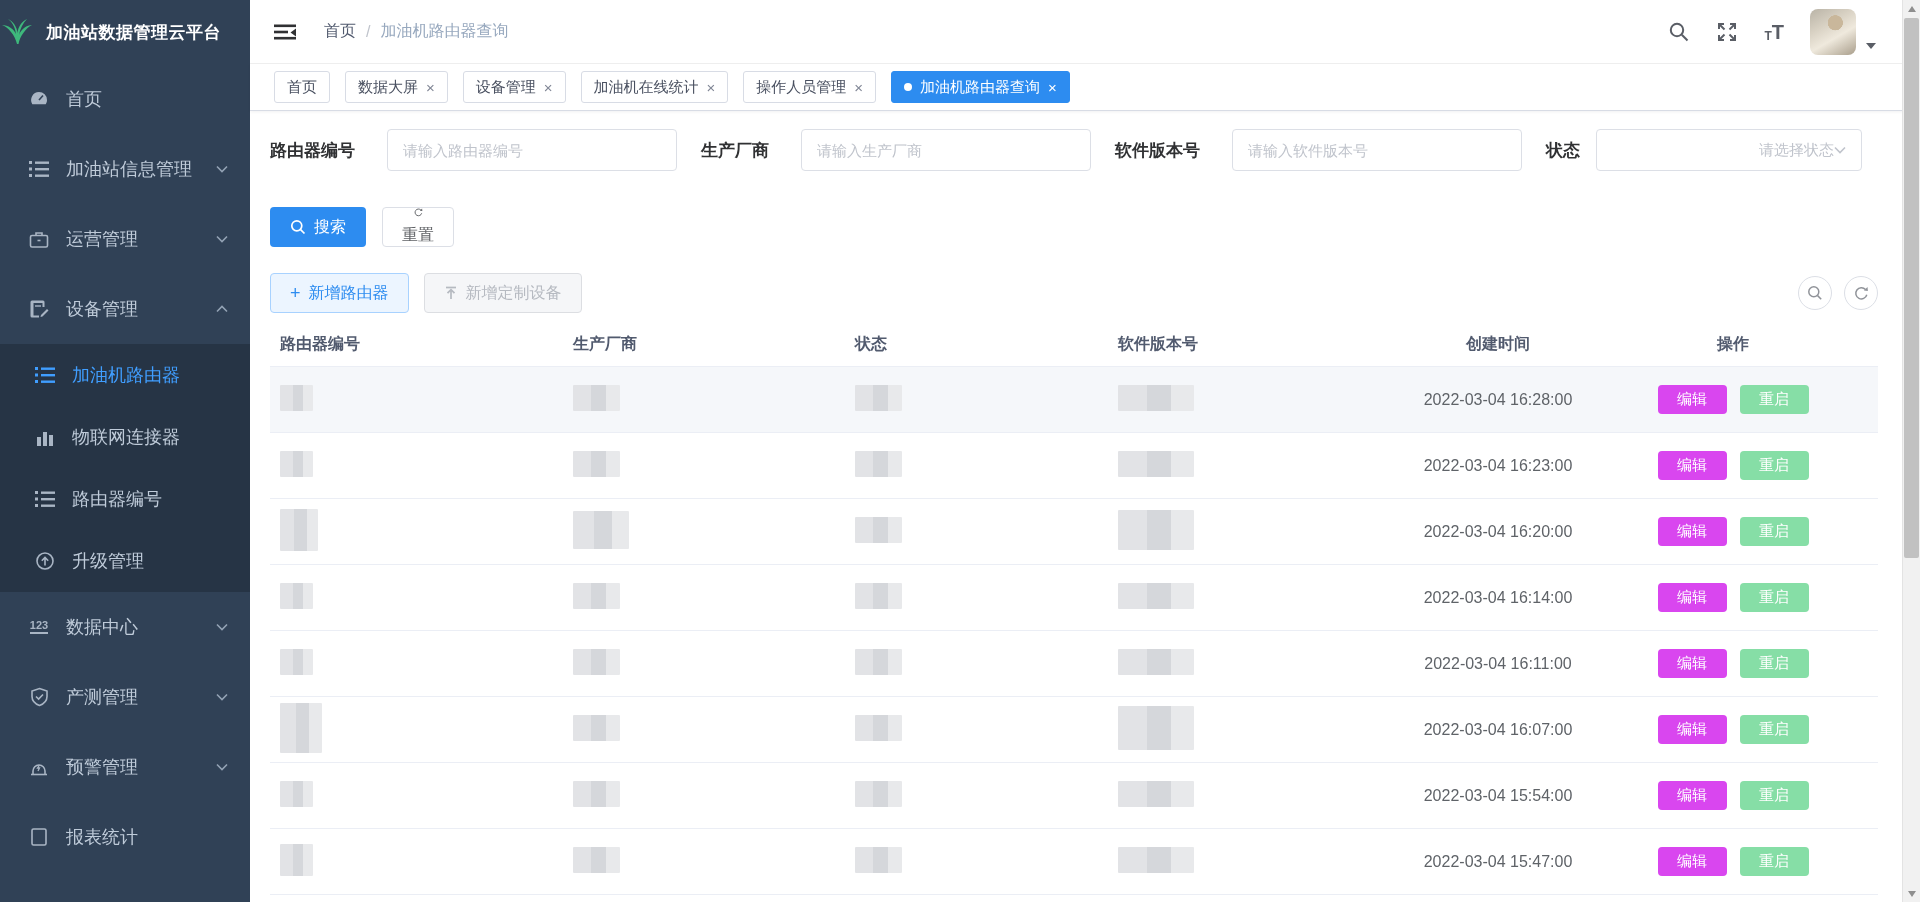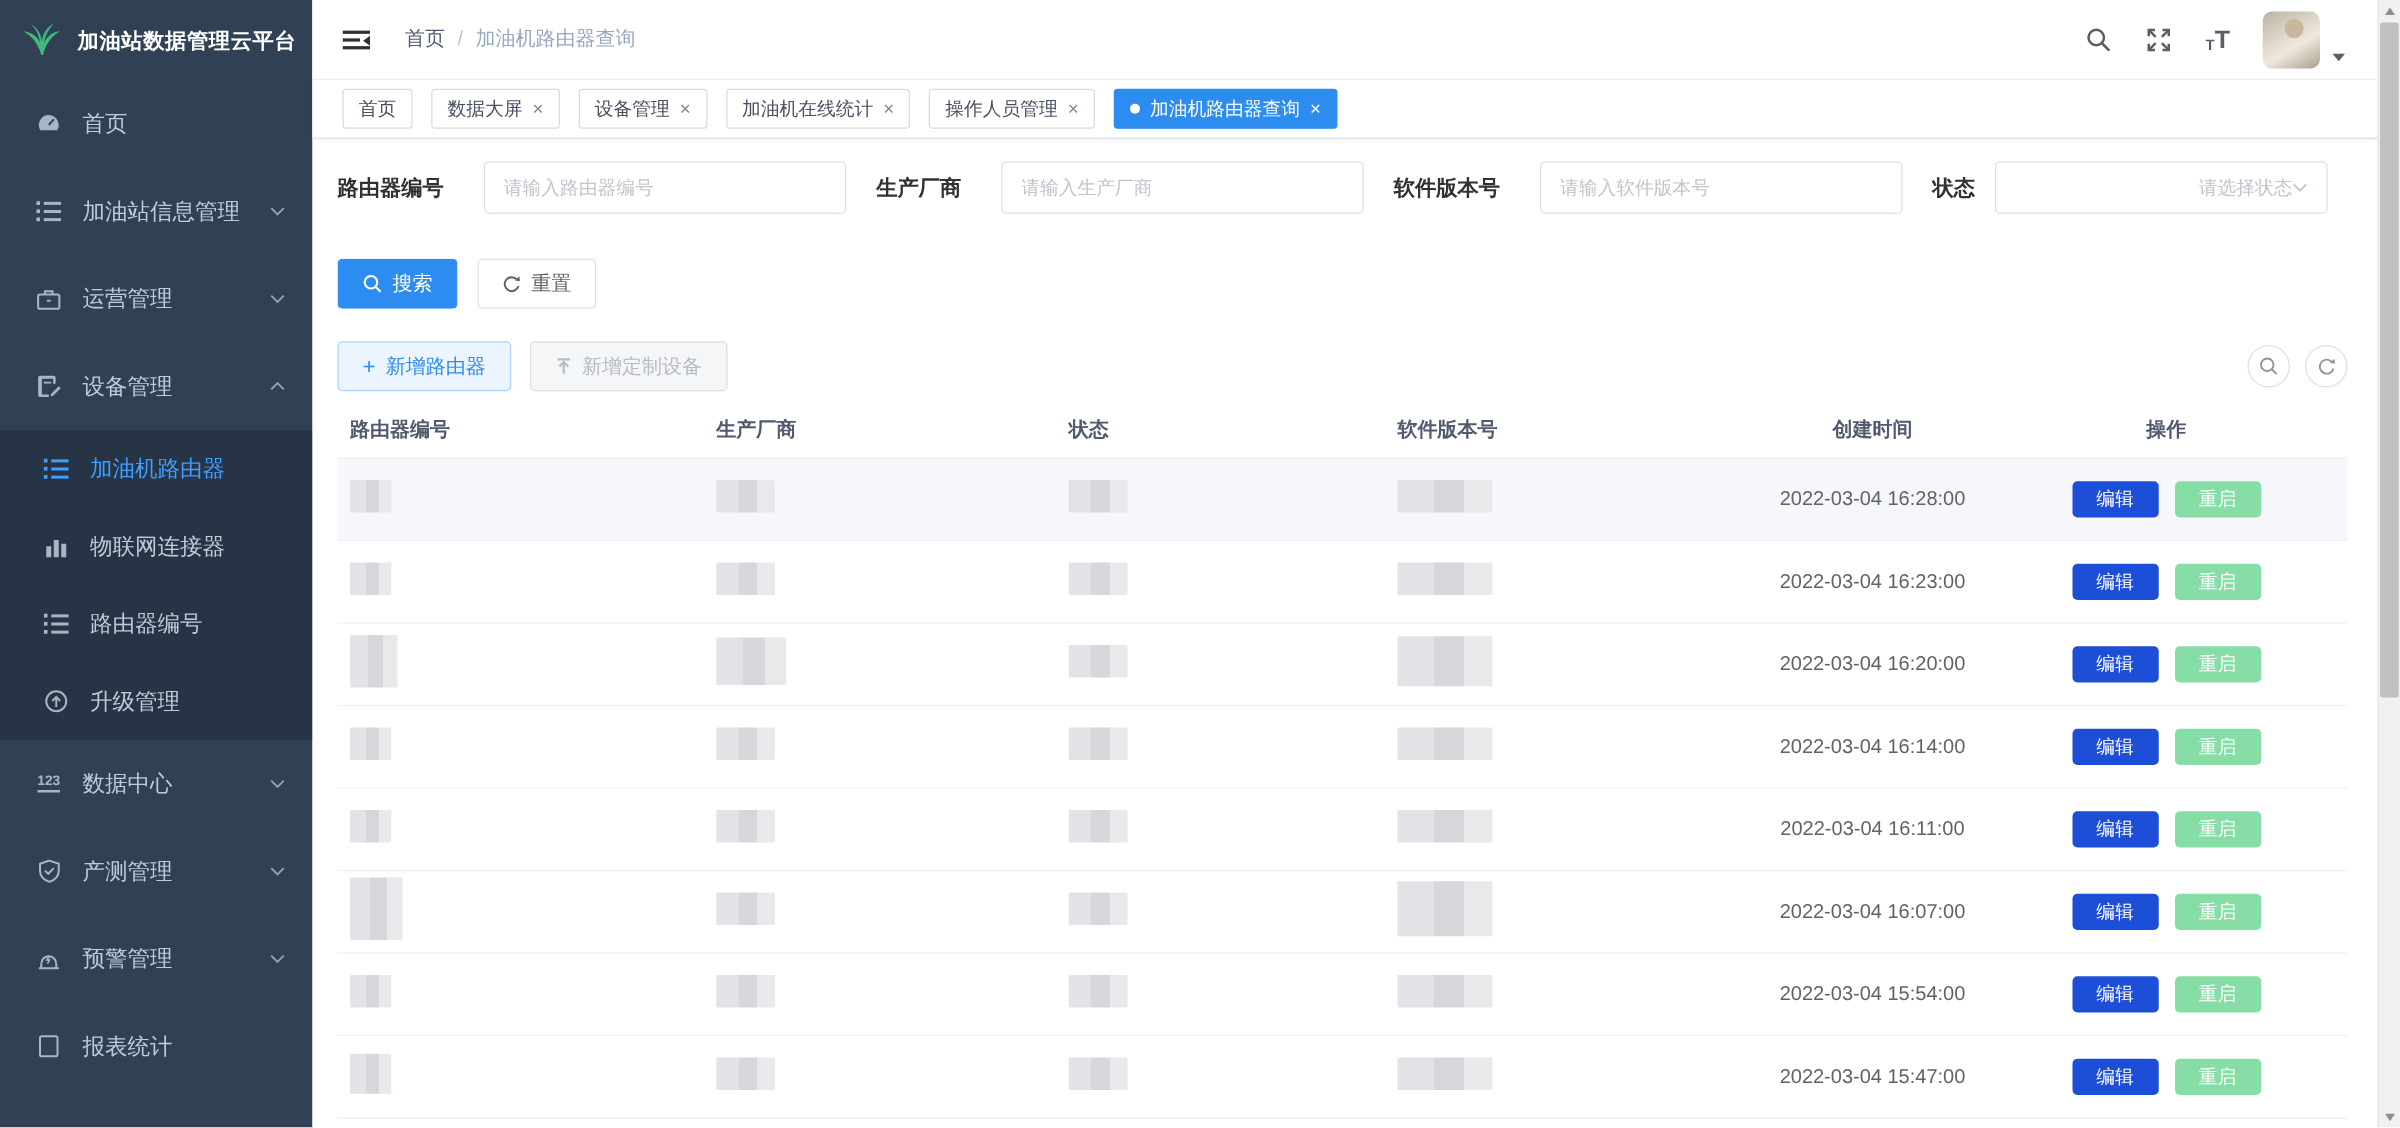--- a/index.html
+++ b/index.html
@@ -2,21 +2,21 @@
 <html><head>
 <meta charset="utf-8">
 <style>
   * { margin:0; padding:0; box-sizing:border-box; }
   html,body { width:1920px; height:902px; overflow:hidden; }
   body { font-family:"Liberation Sans", sans-serif; background:#fff; position:relative; }
   .app { display:flex; width:100%; height:100%; }
 
   
   .sidebar { width:250px; height:100%; background:#304156; flex-shrink:0; overflow:hidden; }
-  .logo { height:64px; display:flex; align-items:center; padding-left:0; gap:12px;margin-left:16px; }
+  .logo { height:64px; display:flex; align-items:center; padding-left:0; gap:12px; }
   .logo .title { color:#fff; font-weight:700; font-size:17px; letter-spacing:.5px; white-space:nowrap; }
   .mi { height:70px; display:flex; align-items:center; padding:0 22px 0 26px; font-size:18px; color:#bfcbd9; cursor:pointer; white-space:nowrap; }
   .mi .micon { width:26px; margin-right:14px; display:flex; justify-content:center; align-items:center; color:#a9b5c4; }
   .mi .chev { margin-left:auto; color:#93a2b4; display:flex; }
   .submenu { background:#263445; }
   .submenu .mi { height:62px; padding-left:32px; }
   .mi.active { color:#409eff; }
   .mi.active .micon { color:#409eff; }
   .i123 { font-size:11px; font-weight:700; border-bottom:2px solid currentColor; line-height:1; padding-bottom:1px; }
   svg.ic { display:block; }
@@ -50,42 +50,42 @@
   .ffield { display:flex; align-items:center; margin-right:24px; }
   .ffield label { font-size:17px; font-weight:700; color:#303133; margin-right:16px; white-space:nowrap; }
   .fin { width:290px; height:42px; border:1px solid #dcdfe6; border-radius:4px; padding:0 15px; font-size:15px; color:#606266; outline:none; font-family:"Liberation Sans",sans-serif;margin-left:16px; }
   .fin::placeholder { color:#c0c4cc; }
   .fselect { width:266px; height:42px; border:1px solid #dcdfe6; border-radius:4px; padding:0 15px; display:flex; align-items:center; justify-content:flex-end; cursor:pointer; }
   .fselect .ph { font-size:15px; color:#c0c4cc; }
 
   .btn-row { margin-top:36px; display:flex; gap:16px; }
   .btn { height:40px; padding:0 19px; border-radius:4px; font-size:16px; display:inline-flex; align-items:center; gap:8px; border:1px solid transparent; cursor:pointer; font-family:"Liberation Sans",sans-serif; }
   .btn-primary { background:#2d8cf0; color:#fff; }
-  .btn-default { background:#fff; border-color:#dcdfe6; color:#606266; }
+  .btn-default { background:#fff; border-color:#dcdfe6; color:#606266;flex-direction:column; }
   .btn-plain { background:#ecf5ff; border-color:#a8d2ff; color:#2d8cf0; }
   .btn-disabled { background:#f5f6f8; border-color:#dcdee2; color:#b6bac1; cursor:not-allowed; }
   .plus { font-size:18px; line-height:1; }
 
   .toolbar-row { margin-top:26px; display:flex; gap:15px; align-items:center; }
   .circle-group { margin-left:auto; display:flex; gap:12px; }
   .cbtn { width:34px; height:34px; border-radius:50%; border:1px solid #dcdfe6; background:#fff; display:flex; align-items:center; justify-content:center; color:#909399; cursor:pointer; }
 
   
   .table { margin-top:10px; width:1608px; }
   .thead, .trow { display:grid; grid-template-columns:293px 282px 263px 300px 180px 1fr; align-items:center; }
   .thead { height:44px; font-size:16px; font-weight:700; color:#515a6e; border-bottom:1px solid #ebeef5; }
   .thead > div, .trow > div { padding-left:10px; }
   .thead .c5 { text-align:center; padding-left:0; }
   .thead .c6 { text-align:center; padding-left:0; }
   .trow { height:66px; border-bottom:1px solid #ebeef5; font-size:16px; color:#606266; background:#fff; }
   .trow:first-child { background:#f5f7fa; }
   .created { text-align:center; padding-left:0 !important; color:#5f6368; }
   .ops { display:flex; justify-content:center; gap:13px; padding-left:0 !important; }
   .rbtn { width:69px; height:29px; border:none; border-radius:4px; color:#fff; font-size:15px; cursor:pointer; font-family:"Liberation Sans",sans-serif; }
-  .rbtn.edit { background:#1d4ed8; }
+  .rbtn.edit { background:#d946ef; }
   .rbtn.restart { background:#86dea6; }
 
   
   .rd { height:26px; border-radius:1px;
         background:linear-gradient(90deg,#e2e3e6 0 38%,#d5d7db 38% 70%,#e8e9eb 70%); }
   .c1 .rd { width:33px; } .c2 .rd { width:47px; } .c3 .rd { width:47px; } .c4 .rd { width:76px; }
   .trow:nth-child(3) .c1 .rd { height:42px; width:38px; }
   .trow:nth-child(3) .c2 .rd { height:38px; width:56px; }
   .trow:nth-child(3) .c4 .rd { height:40px; }
   .trow:nth-child(6) .c1 .rd { height:50px; width:42px; }

